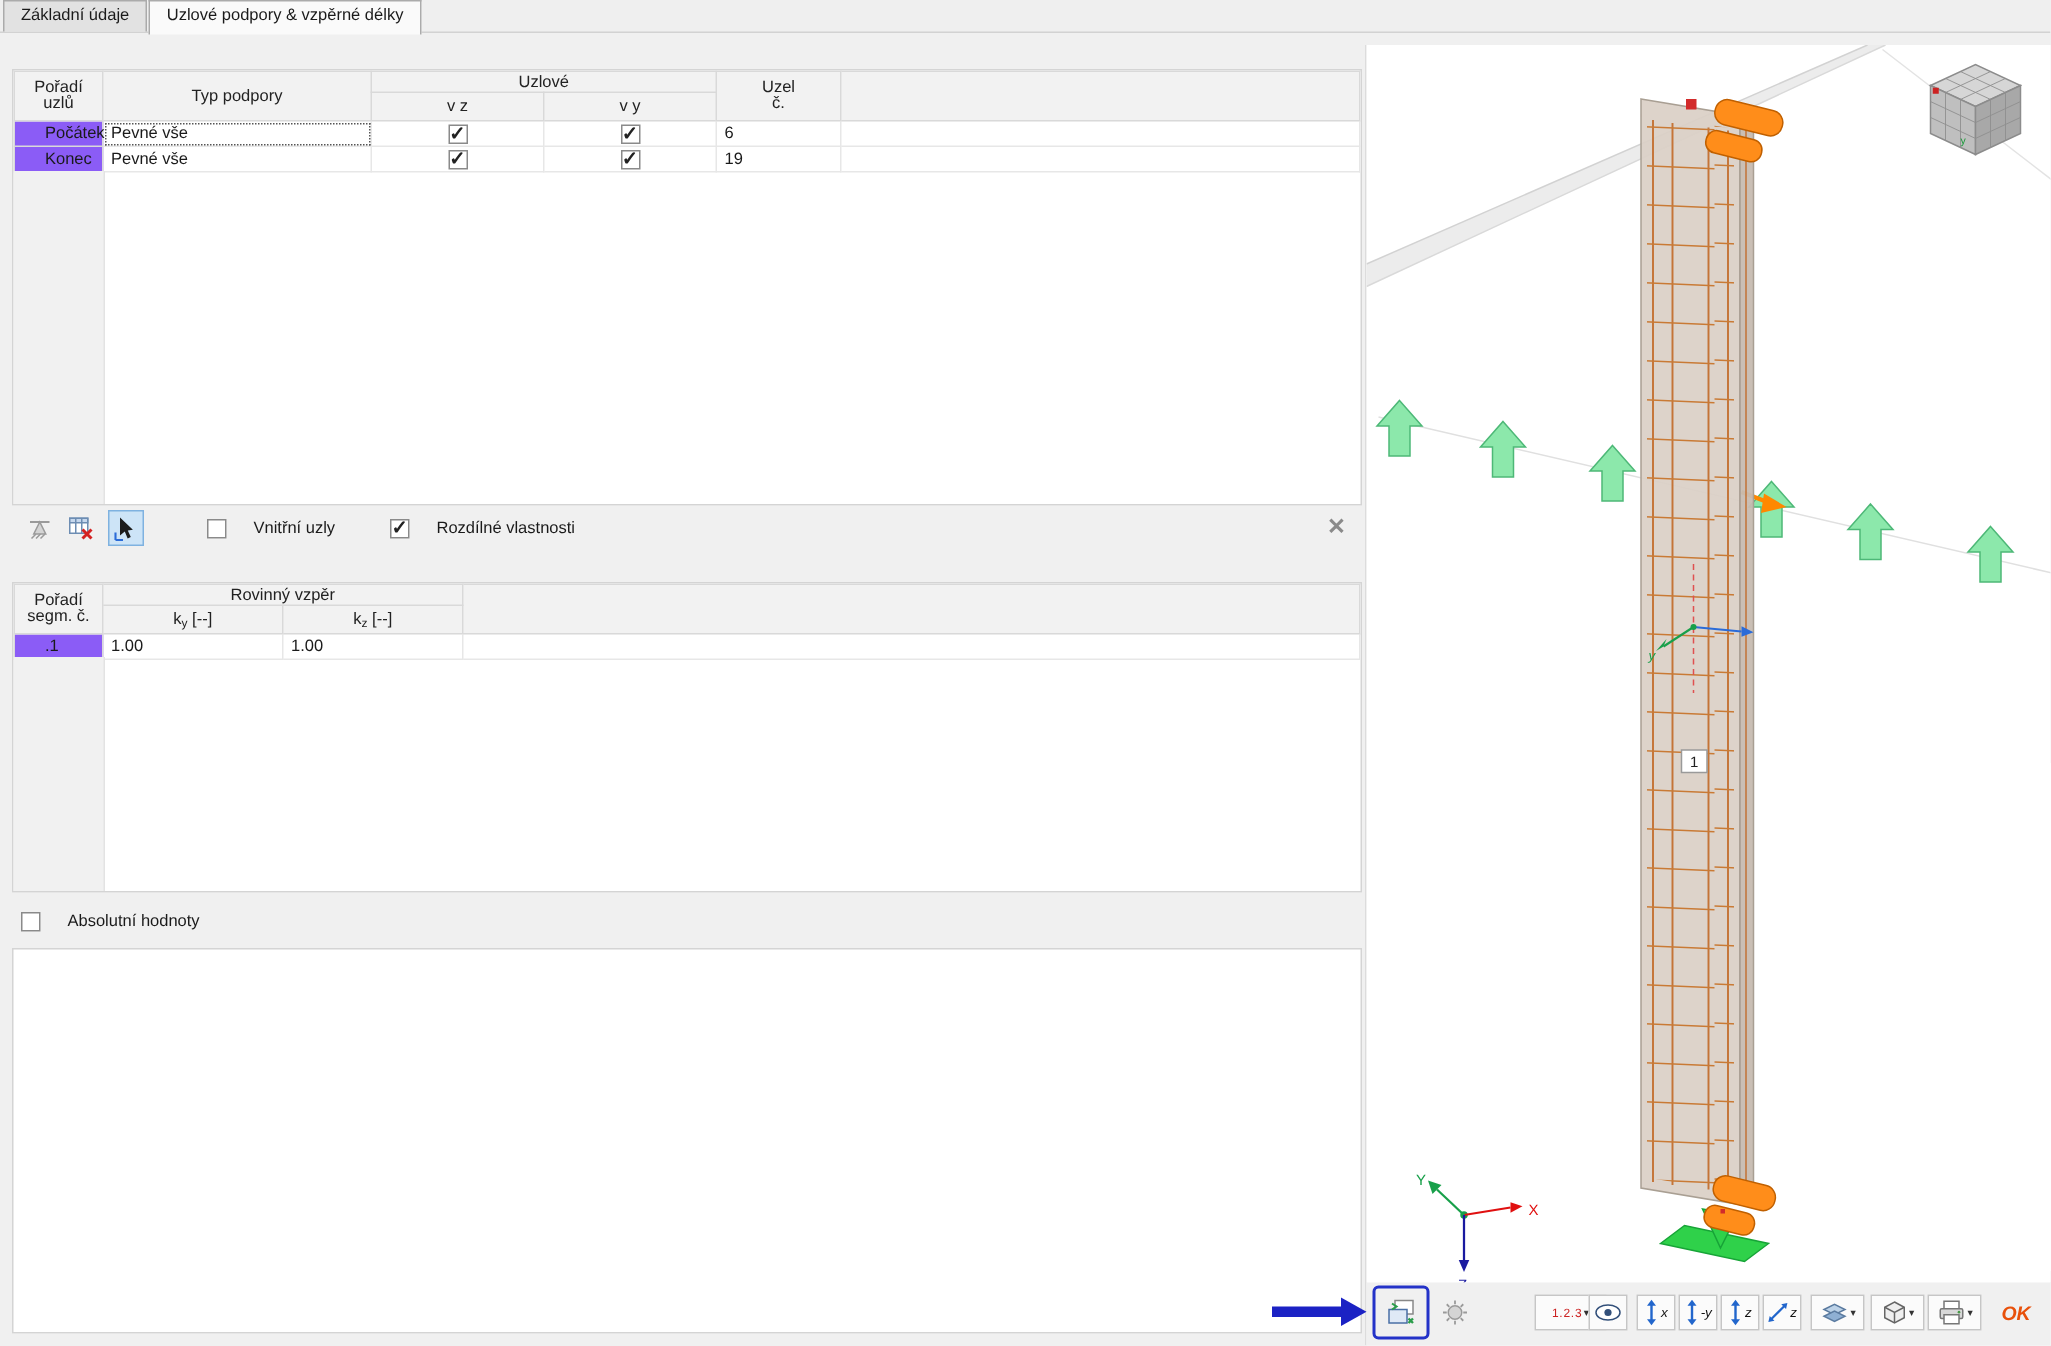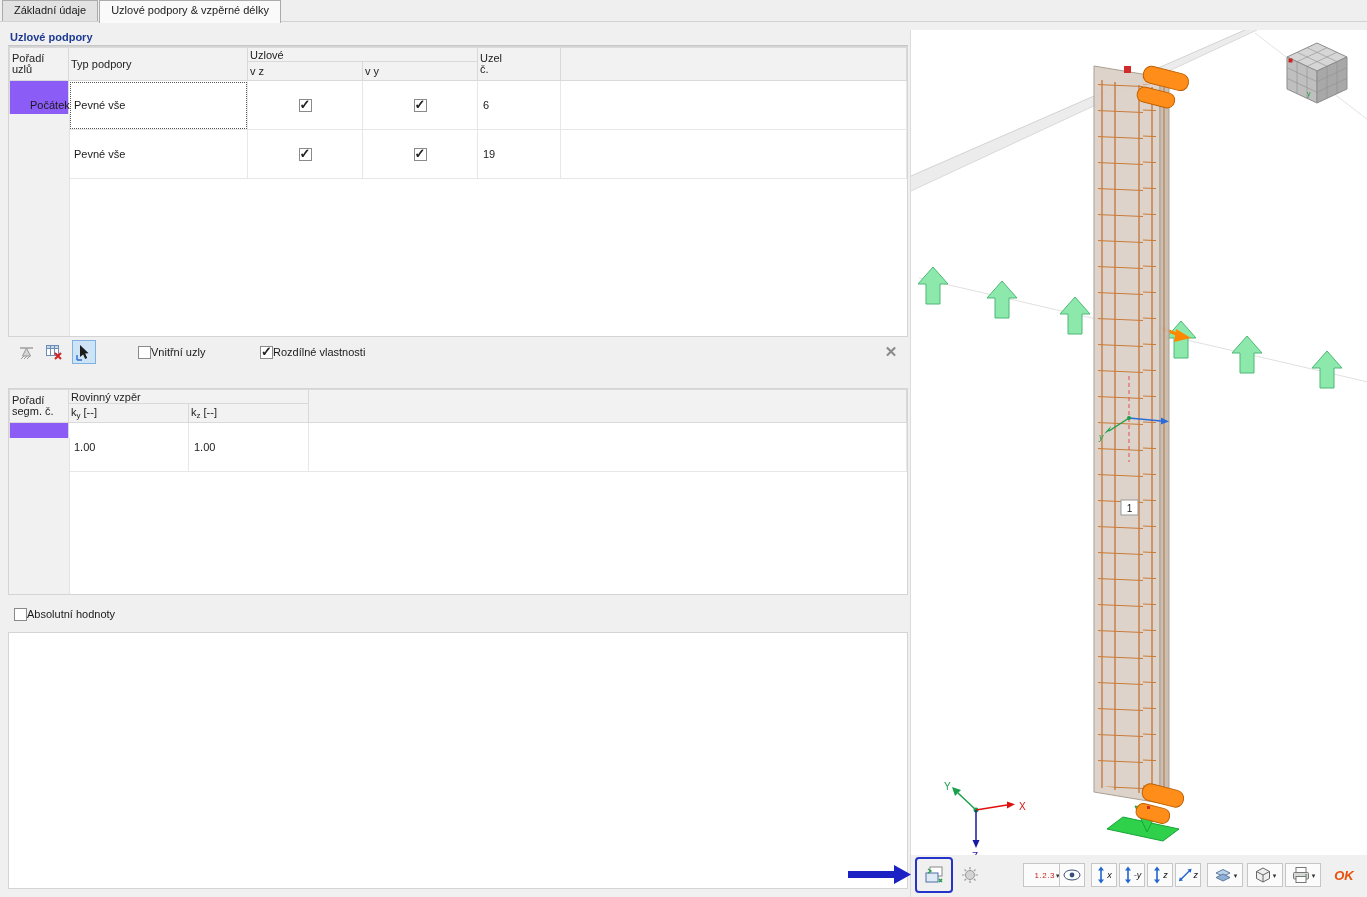--- a/index.html
+++ b/index.html
@@ -21,36 +21,36 @@
   #panel1{top:16px;height:291px}
   #tools1{position:absolute;top:307px;left:0;right:0;height:30px}
   #title2{position:absolute;top:341px;left:0;right:0}
   #panel2{top:358px;height:207px}
   #cbrow{position:absolute;top:574px;left:0;right:0;height:20px}
   #panel3{top:602px;height:257px}
   .gutter{position:absolute;left:0;width:60px;background:#f1f1f1;border-right:1px solid #e3e3e3;bottom:0}
 
   table.grid{border-collapse:collapse;table-layout:fixed;width:100%}
   .grid th{background:#f2f2f2;border:1px solid #d9d9d9;font-weight:normal;padding:0 2px;
-           text-align:left;vertical-align:middle;color:#222}
-  .grid td{background:#fff;border:1px solid #e7e7e7;height:16px;padding:16px 5px;vertical-align:middle}
+           text-align:center;vertical-align:middle;color:#222}
+  .grid td{background:#fff;border:1px solid #e7e7e7;height:16px;padding:0 5px;vertical-align:middle}
   .grid td.rowhead{background:#8b5cf6;border-color:#d9d9d9;text-align:left;padding:0 20px}
   .h1 th{height:13px}
   .h2 th{height:18px}
   .pre{white-space:pre-line;line-height:11px}
   .center{text-align:center}
   .rightal{text-align:left}
   .bottomal{vertical-align:bottom;padding-bottom:2px}
   .focus-cell{outline:1px dotted #555;outline-offset:-2px}
   .subsc{font-size:8px;vertical-align:-2px}
 
   .cb{display:inline-block;width:13px;height:13px;background:#fff;border:1px solid #8a8a8a;
       position:relative;vertical-align:middle;box-sizing:border-box;flex:none}
   .cb.checked::after{content:"\2713";position:absolute;left:0;top:-3px;font-size:13px;font-weight:bold;color:#222}
-  .cb-label{position:absolute;display:flex;align-items:center;gap:0;height:24px;top:3px;cursor:default}
+  .cb-label{position:absolute;display:flex;align-items:center;gap:18px;height:24px;top:3px;cursor:default}
 
   .tbtn{position:absolute;width:24px;height:24px;top:3px;border:1px solid transparent;background:transparent;
         display:flex;align-items:center;justify-content:center;padding:0;cursor:default}
   .tbtn.active{background:#cde4f7;border:1px solid #7fb2e0}
   .xbtn{position:absolute;right:6px;top:4px;width:22px;height:22px;border:none;background:transparent;
         font-size:15px;font-weight:bold;color:#8a8a8a;line-height:20px;text-align:center;padding:0;cursor:default}
 
   
   .right-panel{position:absolute;left:910px;top:30px;width:457px;bottom:0;background:#fff;border-left:1px solid #dcdcdc;box-sizing:border-box}
   .viewport{position:absolute;left:0;top:0;width:457px;height:825px}
@@ -70,21 +70,20 @@
 </head>
 <body>
 
 <div class="tabbar">
   <div class="tab">Základní údaje</div>
   <div class="tab active">Uzlové podpory &amp; vzpěrné délky</div>
 </div>
 
 <div class="left">
 
-  <div class="sec-title">Uzlové podpory</div>
 
   <div class="panel" id="panel1">
     <table class="grid">
       <colgroup>
         <col style="width:59px">
           <col style="width:179px">
           <col style="width:115px">
         <col style="width:115px">
           <col style="width:83px">
           <col>

